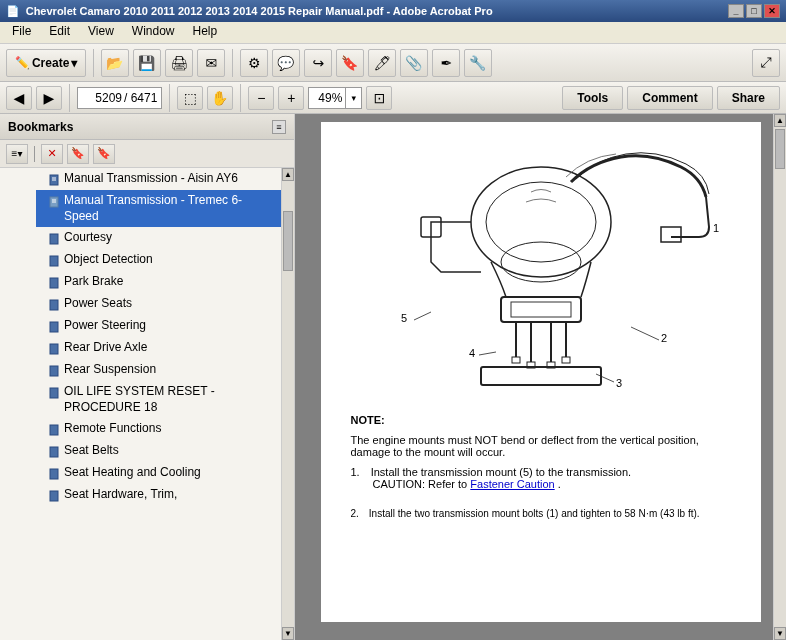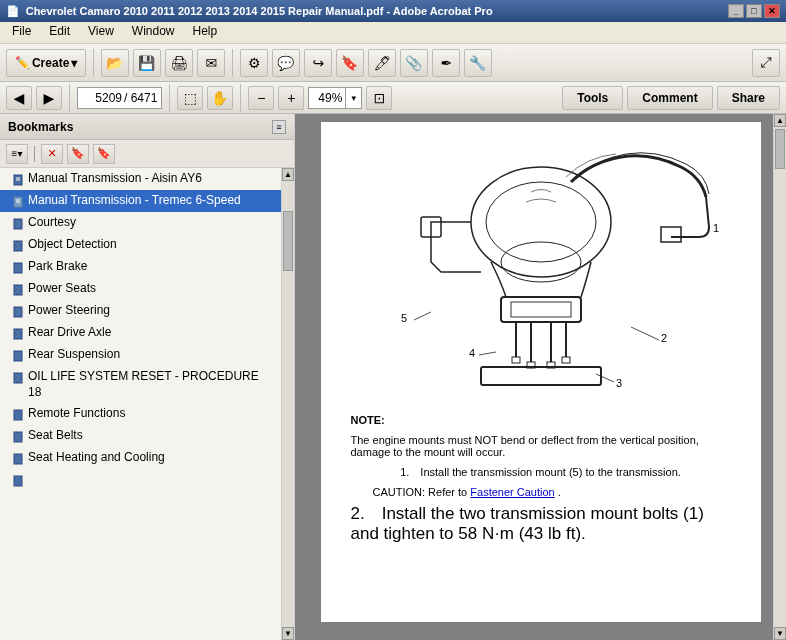--- a/index.html
+++ b/index.html
@@ -180,20 +180,21 @@
       display: flex; align-items: center; justify-content: center;
       cursor: pointer; font-size: 11px;
     }
     .bm-sep { width: 1px; height: 16px; background: #999; margin: 0 2px; }
 
     
     .bookmark-list {
       flex: 1;
       overflow-y: auto;
       overflow-x: hidden;
+      margin-left: 36px;
     }
     .bookmark-item {
       display: flex; align-items: flex-start;
       padding: 3px 6px 3px 12px;
       cursor: pointer;
       gap: 4px;
       font-size: 12px;
       line-height: 1.3;
     }
     .bookmark-item.selected { background: #316ac5; color: white; }
@@ -282,27 +283,27 @@
       margin-bottom: 8px;
     }
     .fig-caption u { text-decoration: underline; }
     .note-section {
       display: flex; gap: 8px;
       margin-bottom: 8px;
       flex-direction: column;
     }
     .note-label { font-weight: bold; min-width: 35px; font-size: 11px; }
     .note-text { font-size: 11px; }
-    .step-section { margin-bottom: 8px; font-size: 11px; text-align: center; }
+    .step-section { font-size: 11px; }
     .caution-text {
       font-size: 11px;
       margin-left: 22px;
     }
     .caution-link { color: #0000cc; text-decoration: underline; }
-    .step2 { font-size: 17px; margin-top: 6px; }
+    .step2 { font-size: 10px; margin-top: 18px; }
   </style>
 </head>
 <body>
 
 <div class="title-bar">
   <div class="title-bar-left">
     <span>📄</span>
     <span>Chevrolet Camaro 2010 2011 2012 2013 2014 2015 Repair Manual.pdf - Adobe Acrobat Pro</span>
   </div>
   <div class="title-bar-controls">
@@ -510,20 +511,21 @@
           </div>
           <span class="bookmark-text">Seat Heating and Cooling</span>
         </div>
 
         <div class="bookmark-item">
           <div class="bookmark-icon">
             <svg viewBox="0 0 10 12" fill="none">
               <rect x="1" y="1" width="8" height="10" fill="#4a6fa5" stroke="#2a4a7f" stroke-width="1"></rect>
             </svg>
           </div>
+          <span class="bookmark-text">Seat Hardware, Trim,</span>
         </div>
       </div>
 
       <div class="panel-scrollbar">
         <div class="vsb-up">▲</div>
         <div class="sb-thumb"></div>
         <div class="vsb-down" style="margin-top:auto;">▼</div>
       </div>
     </div>
   </div>

